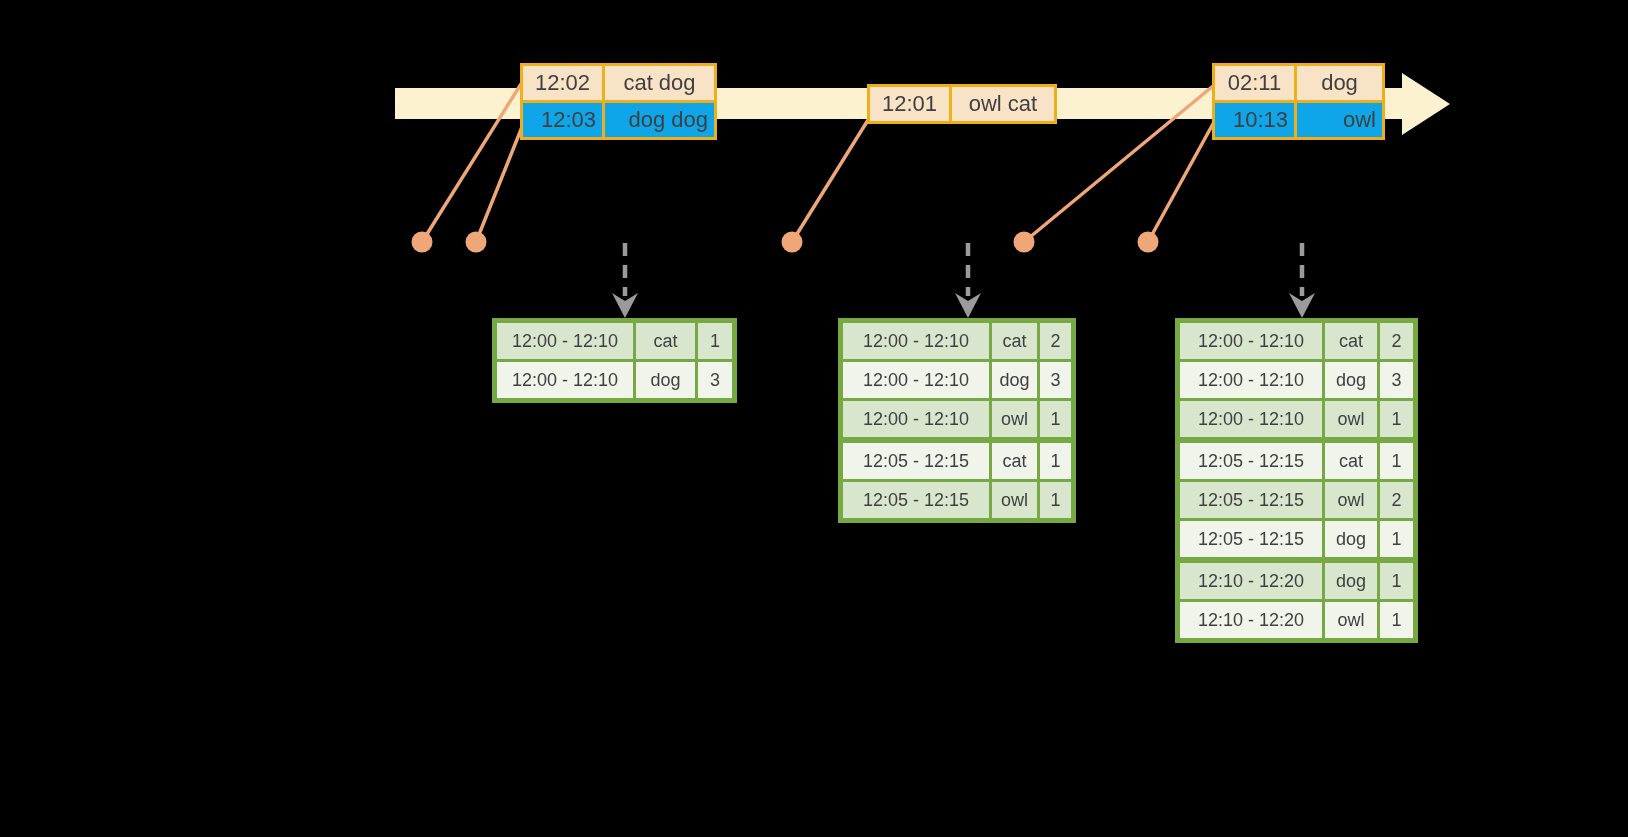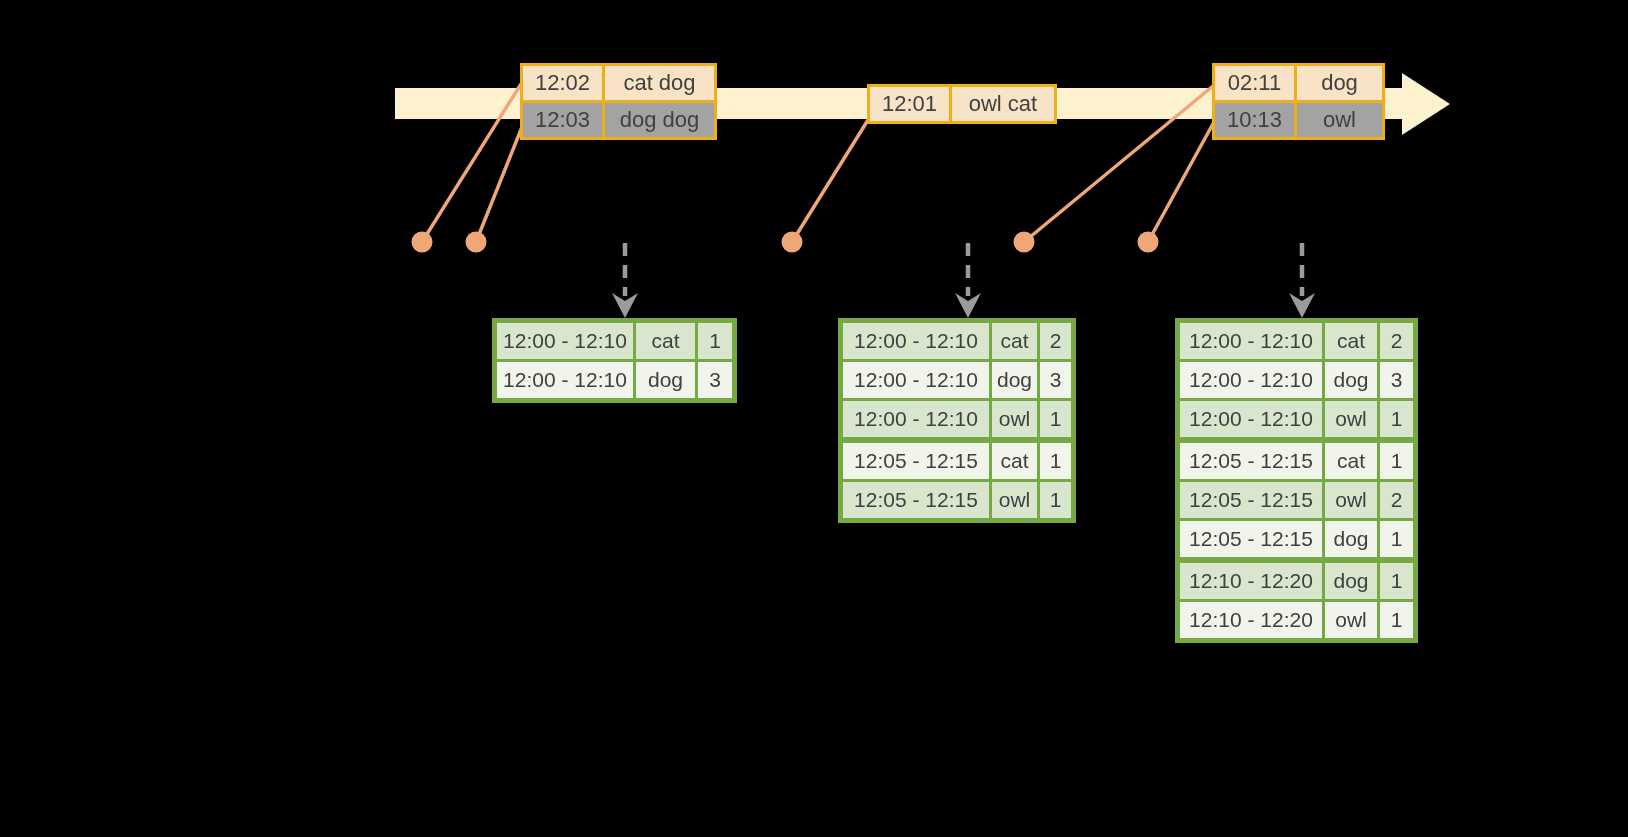--- a/index.html
+++ b/index.html
@@ -11,22 +11,22 @@
   .tl-arrow {
     position:absolute; left:1402px; top:73px; width:0; height:0;
     border-top:31px solid transparent; border-bottom:31px solid transparent;
     border-left:48px solid #FCF2D0;
   }
   .overlay { position:absolute; left:0; top:0; }
   table { position:absolute; border-collapse:collapse; table-layout:fixed; }
   .ev { border:3px solid #EFAF1A; font-size:22px; }
   .ev td { border:3px solid #EFAF1A; height:34px; text-align:center; vertical-align:middle; padding:0 6px; color:#404040; }
   .ev tr.peach td { background:#F9E3C7; }
-  .ev tr.cream td { background:#a3a3a3; }
-  .res { border:5px solid #76A844; font-size:21px; }
+  .ev tr.cream td { background:#0ea5e9;text-align:right; }
+  .res { border:5px solid #76A844; font-size:18px; }
   .res td { border:3px solid #76A844; height:36px; text-align:center; vertical-align:middle; padding:0 2px; color:#404040; }
   .res tr.dark td { background:#D9E6CE; }
   .res tr.light td { background:#F0F4EB; }
   .res tr.grp td { border-top:6px solid #76A844; }
 </style>
 </head>
 <body>
 
 <div class="canvas">
 

